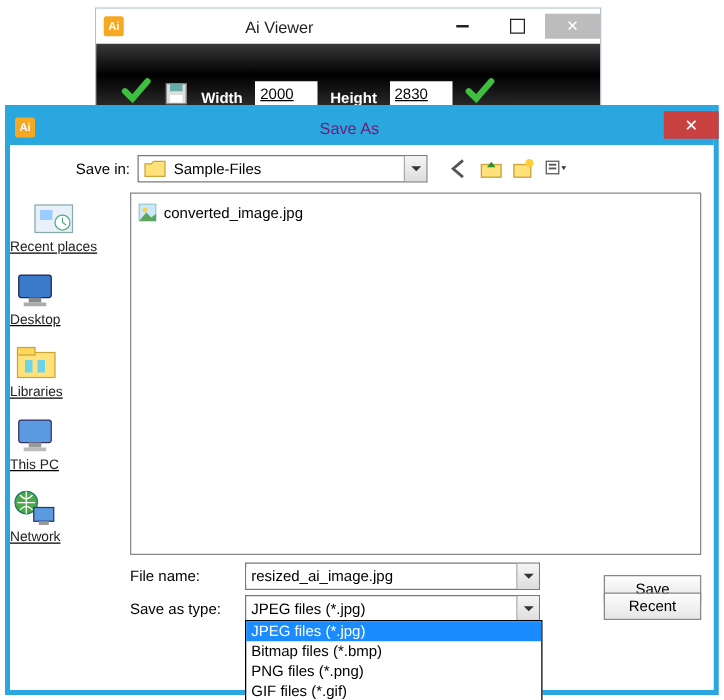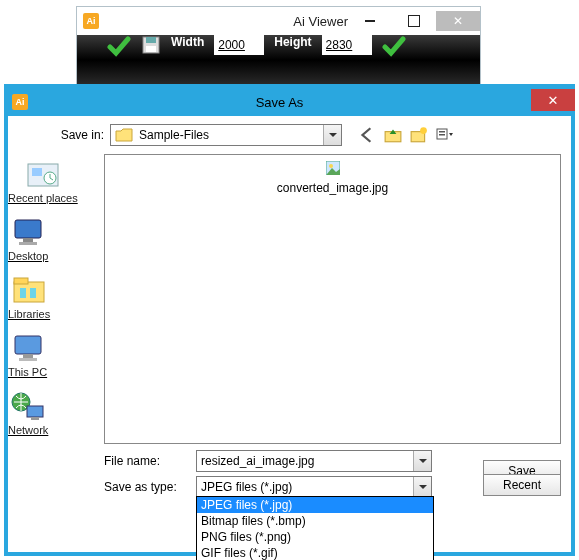--- a/index.html
+++ b/index.html
@@ -2,59 +2,59 @@
 <html><head>
 <meta charset="utf-8">
 <style>
 * { box-sizing: border-box; margin: 0; padding: 0; font-family: "Segoe UI", Tahoma, sans-serif; font-size: 12px; }
 body { background: #fff; width: 579px; height: 560px; position: relative; overflow: hidden; }
 
 
 .parent-window { position: absolute; left: 76px; top: 6px; width: 405px; height: 80px; border: 1px solid #b3c1c9; background: #fff; }
 .parent-title { height: 28px; background: #fff; display: flex; align-items: center; }
 .parent-icon { width: 16px; height: 16px; background: #f7a823; border-radius: 2px; margin-left: 6px; display:flex; align-items:center; justify-content:center; color:#fff; font-size:9px; font-weight:bold; }
-.parent-title-text { flex: 1; text-align: right; font-size: 13px; color:#222; }
+.parent-title-text { flex: 1; text-align: center; font-size: 13px; color:#222; }
 .parent-btns { display:flex; }
 .parent-btn { width: 44px; height: 20px; display:flex; align-items:center; justify-content:center; color:#333; }
 .parent-btn.min::before { content:""; display:block; width:10px; height:2px; background:#222; }
 .parent-btn.max::before { content:""; display:block; width:10px; height:10px; border:1px solid #222; }
 .parent-btn.close { background:#bcbcbc; color:#fff; }
 .parent-btn.close::before { content:"✕"; font-size:12px; }
-.toolbar { height: 50px; background: linear-gradient(#3a3a3a,#000,#2a2a2a); display:flex; align-items:flex-start; padding:0 30px; gap:10px; }
+.toolbar { height: 50px; background: linear-gradient(#3a3a3a,#000,#2a2a2a); display:flex; align-items:flex-end; padding:0 20px; gap:10px; }
 .check-ico { width:24px; height:24px; position:relative; }
 .check-ico svg { width:24px; height:24px; }
 .disk-ico { width:20px; height:20px; }
 .tb-label { color:#fff; font-weight:bold; font-size:12px; }
 .tb-input { width:50px; height:20px; background:#fff; border:none; padding:0 4px; font-size:12px;text-decoration:underline; }
 
 
 .dialog { position:absolute; left:4px; top:84px; width:571px; height:472px; border:4px solid #2aa7df; background:#fff; }
 .dlg-title { height:28px; background:#2aa7df; display:flex; align-items:center; }
 .dlg-icon { width:16px; height:16px; background:#f7a823; border-radius:2px; margin-left:4px; display:flex; align-items:center; justify-content:center; color:#fff; font-size:9px; font-weight:bold; }
-.dlg-title-text { flex:1; text-align:center; color:#000000; font-size:13px; }
+.dlg-title-text { flex:1; text-align:center; color:#701a75; font-size:13px; }
 .dlg-close { width:44px; height:22px; background:#c94040; color:#fff; display:flex; align-items:center; justify-content:center; font-size:13px; margin-right:-4px; margin-top:-4px; }
 
 .savein-row { display:flex; align-items:center; padding:8px 10px 8px 40px; gap:6px; }
 .savein-label { width:56px; text-align:right; }
 .savein-combo { flex:0 0 232px; height:22px; border:1px solid #7a7a7a; display:flex; align-items:center; background:#fff;justify-content:space-between; }
 .folder-ico { width:18px; height:14px; margin:0 4px; }
 .combo-text { flex:1; padding-left:2px; }
 .combo-arrow { width:18px; height:20px; background:linear-gradient(#f5f5f5,#ddd); border-left:1px solid #aaa; display:flex; align-items:center; justify-content:center; }
 .combo-arrow::before { content:""; border:4px solid transparent; border-top-color:#333; margin-top:4px; }
 .nav-icons { display:flex; gap:8px; margin-left:10px; align-items:center; }
 .nav-ico { width:18px; height:18px; display:flex; align-items:center; justify-content:center; }
 
 .body-row { display:flex; height:290px; }
 .sidebar { width:96px; display:flex; flex-direction:column; align-items:flex-start; gap:12px; padding-top:4px;text-decoration:underline; }
 .sb-item { display:flex; flex-direction:column; align-items:center; gap:2px; cursor:pointer; }
 .sb-ico { width:38px; height:32px; }
 .sb-label { font-size:11px; color:#222; }
 
 .filelist { flex:1; border:1px solid #888; background:#fff; margin-right:10px; padding:6px; }
-.file-row { display:flex; align-items:center; gap:6px; height:18px;flex-direction:column; }
+.file-row { display:flex; align-items:center; gap:6px; height:18px; }
 .file-ico { width:14px; height:14px; }
 
 .bottom { padding:4px 10px 0 96px; position:relative; }
 .form-row { display:flex; align-items:center; height:26px; gap:8px; }
 .form-label { width:84px; text-align:left; }
 .form-combo { width:236px; height:22px; border:1px solid #7a7a7a; background:#fff; display:flex; align-items:center; }
 .form-combo input { border:none; flex:1; padding:0 4px; font-size:12px; outline:none; }
 .form-text { flex:1; padding:0 4px; }
 .btn { position:absolute; right:10px; width:78px; height:22px; border:1px solid #888; background:linear-gradient(#fdfdfd,#e6e6e6); font-size:12px; }
 .btn.save { top:16px; }

